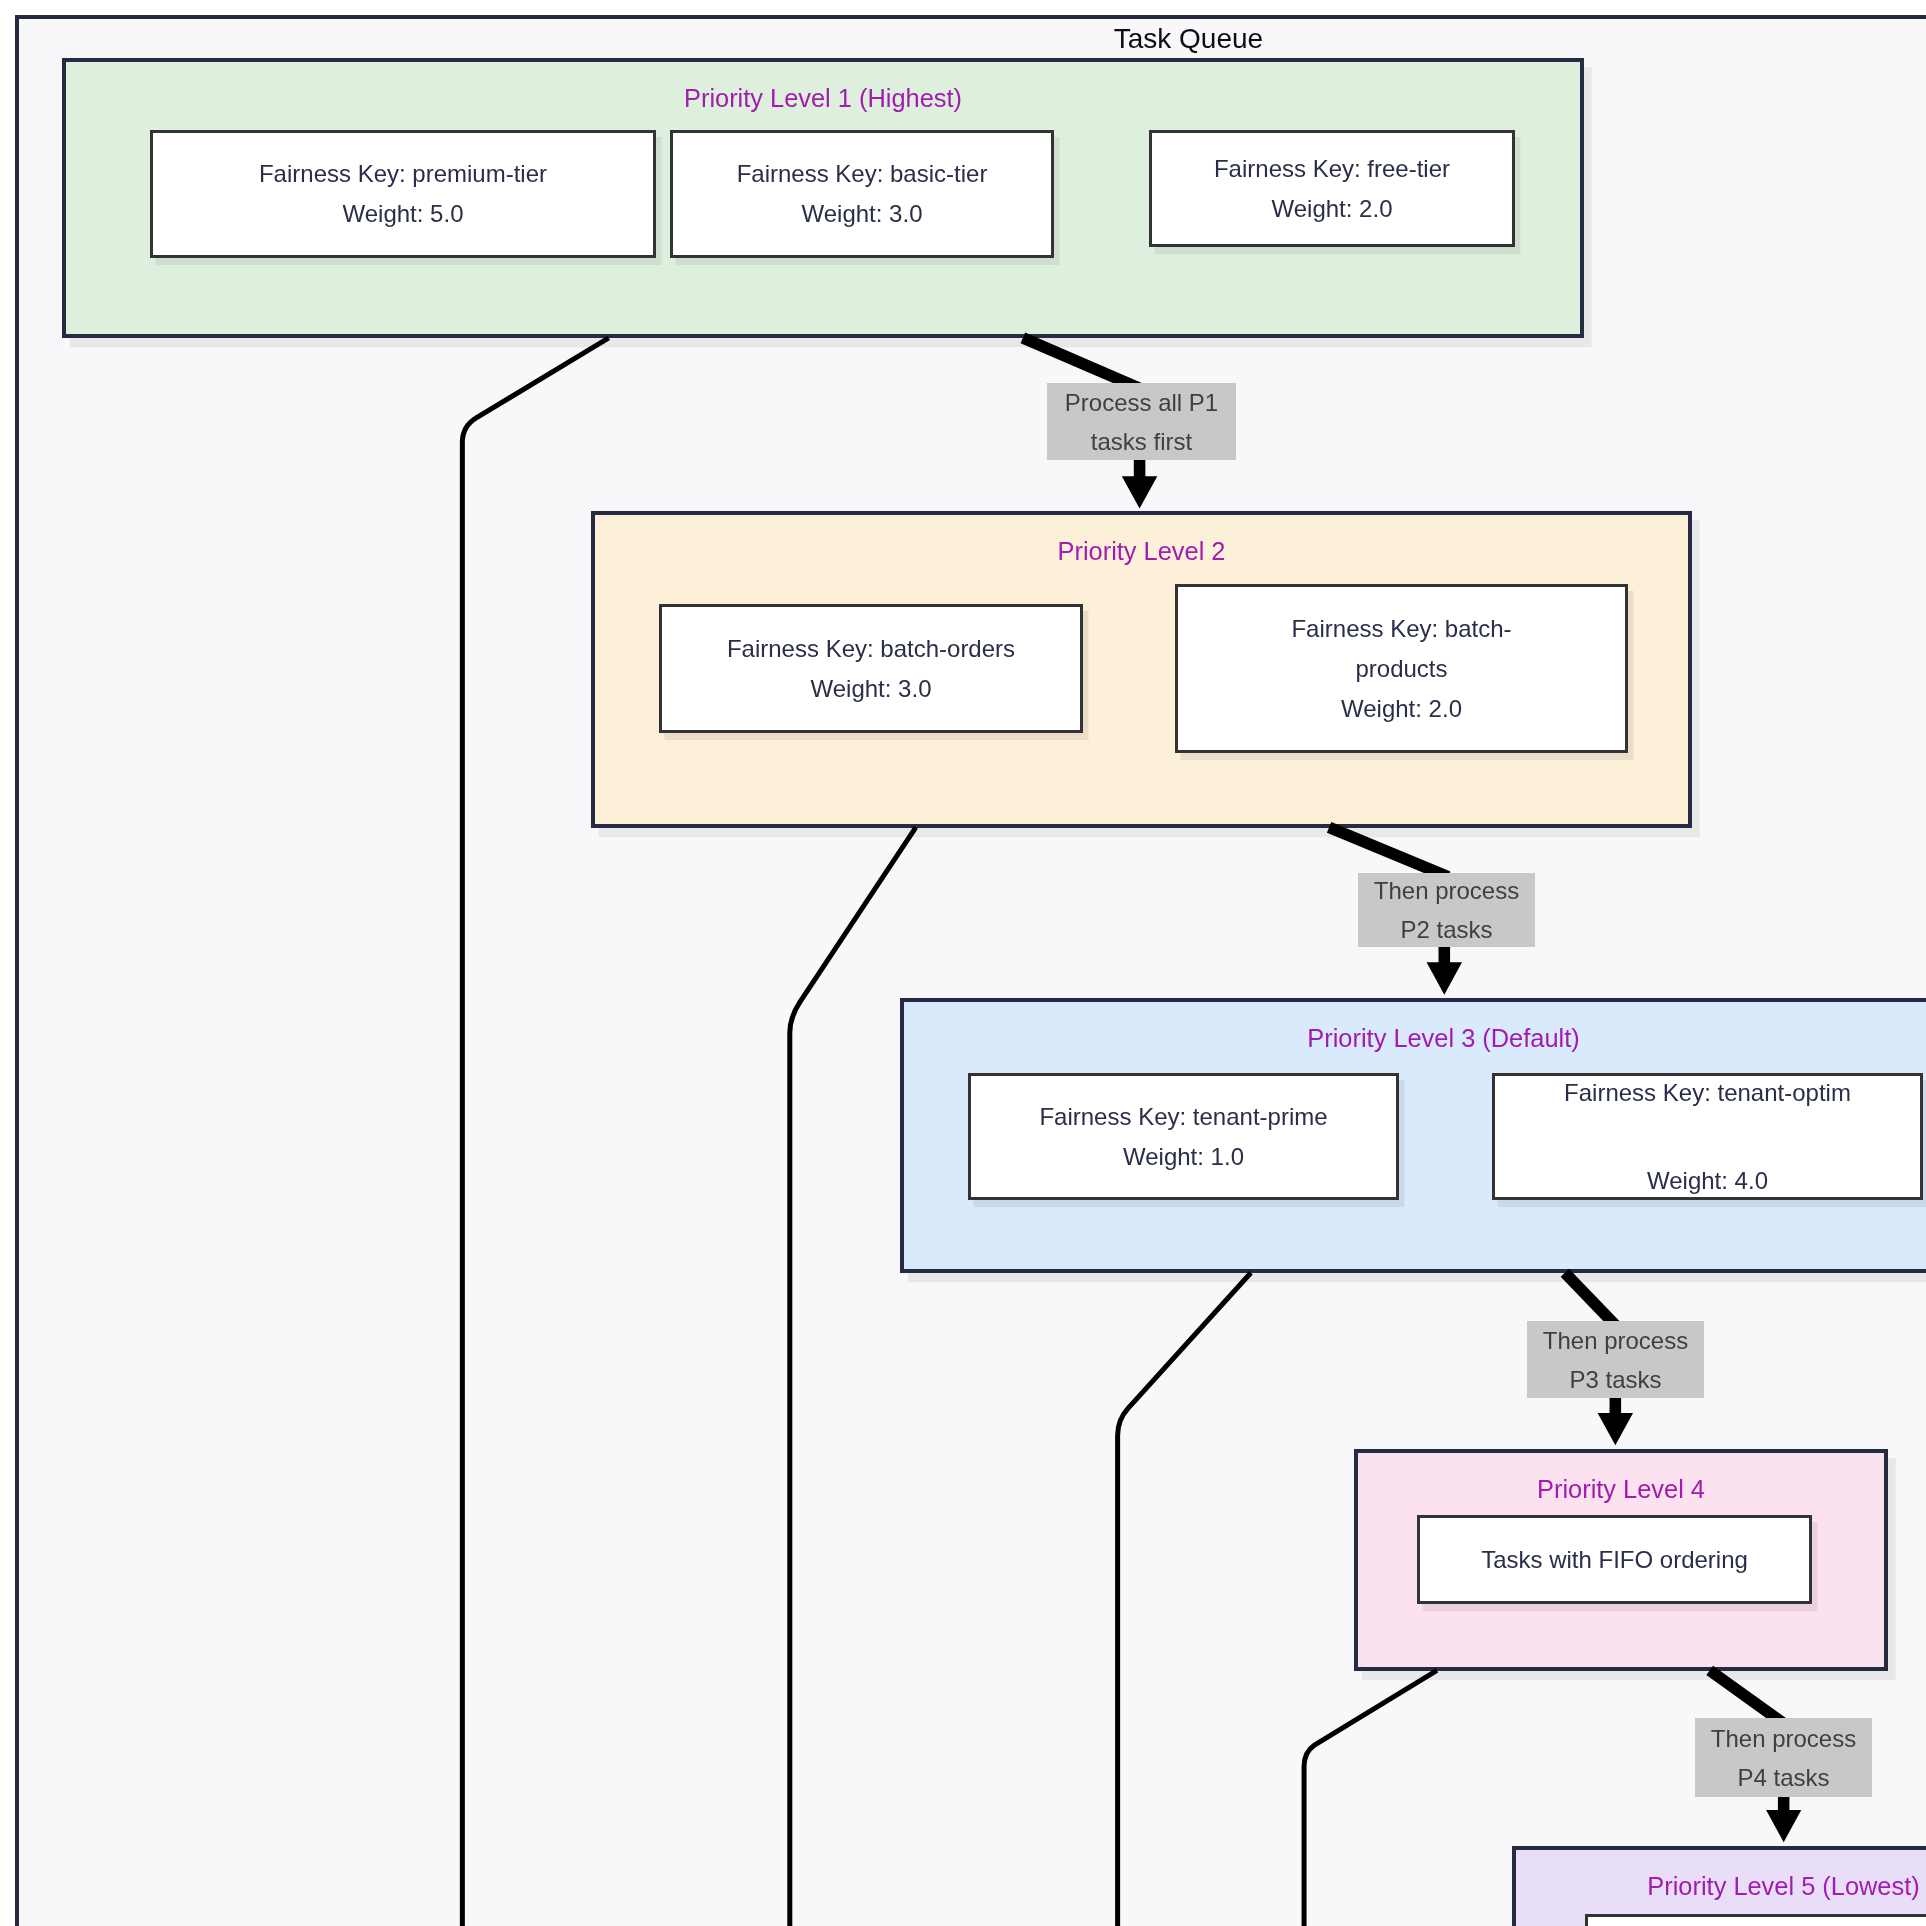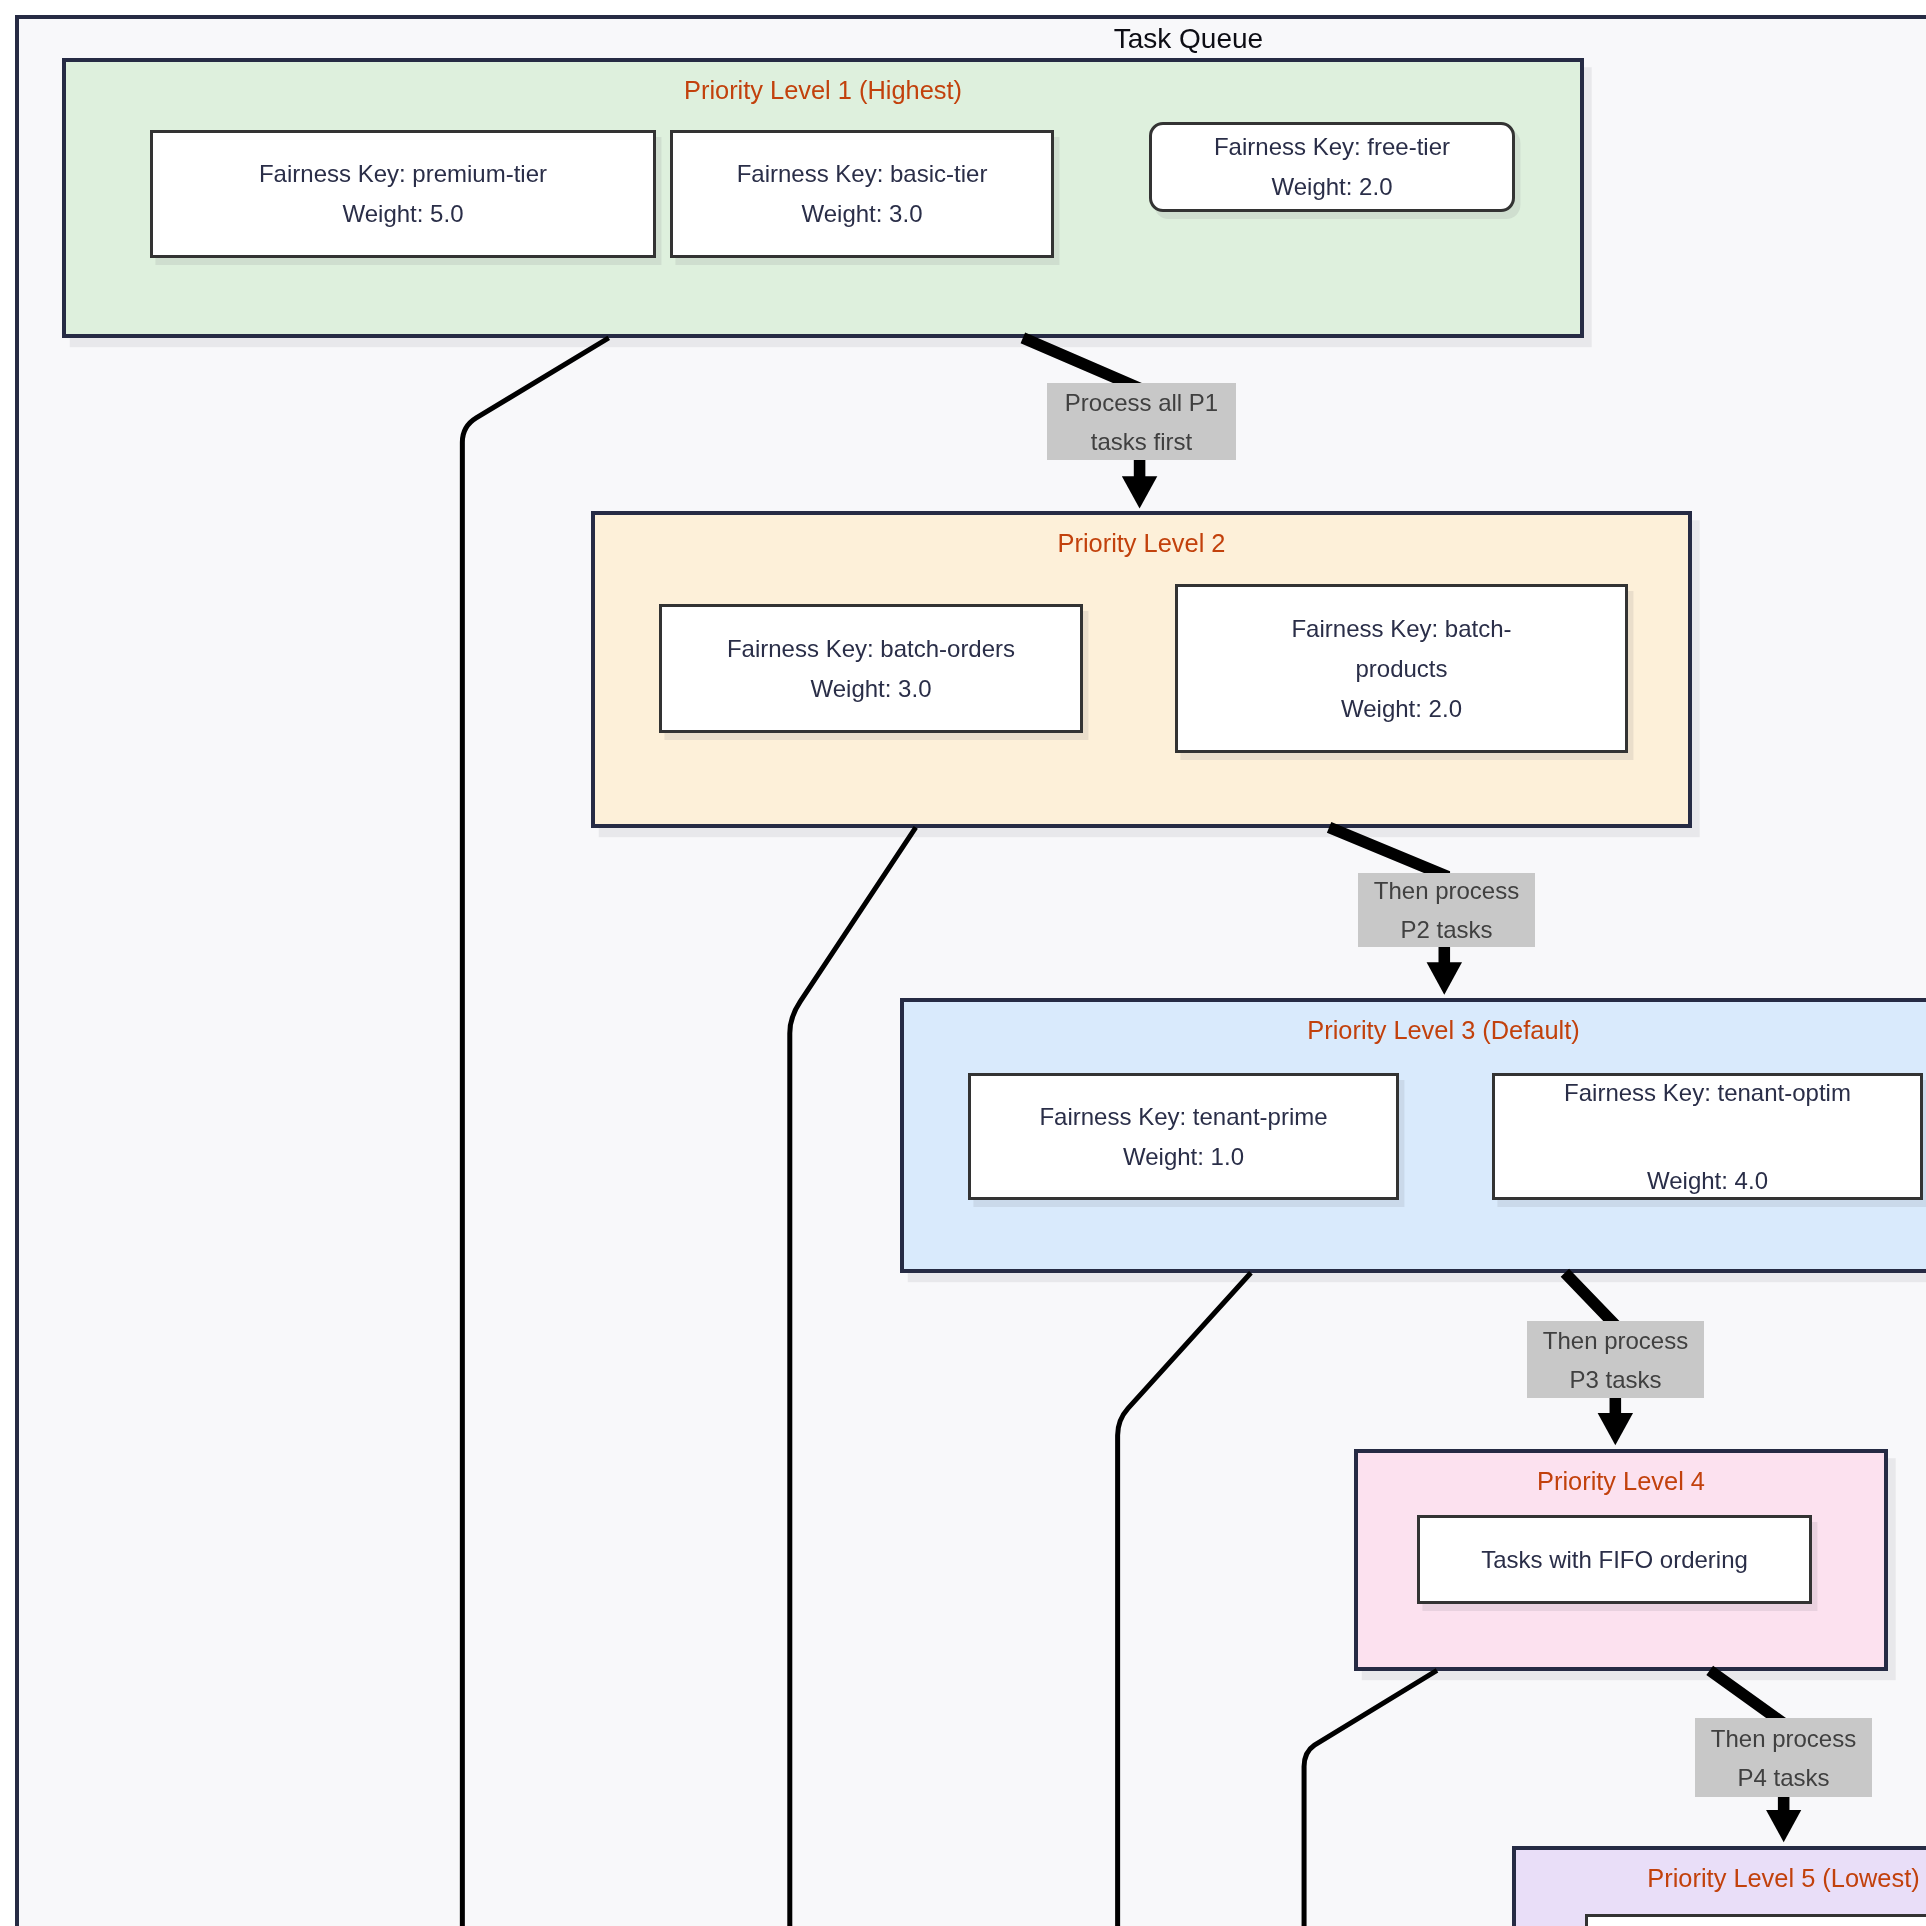--- a/index.html
+++ b/index.html
@@ -5,22 +5,22 @@
   html,body{margin:0;padding:0;background:#ffffff;}
   .page{position:relative;width:2377px;height:2398px;overflow:hidden;
         font-family:"Liberation Sans",sans-serif;color:#2a2e48;}
   .outer{position:absolute;left:15.4px;top:15.4px;width:2346px;height:2103px;
          background:#f8f8fa;border:4.6px solid #262b44;box-sizing:border-box;
          box-shadow:6.2px 7.7px 0 rgba(100,100,110,0.08);}
   .diagram-title{position:absolute;left:15.4px;top:24px;width:2346px;text-align:center;
          font-size:28px;line-height:29px;color:#0d0d14;}
   .cluster{position:absolute;border:4.6px solid #262b44;box-sizing:border-box;
          box-shadow:7.7px 9.2px 0 rgba(100,100,110,0.10);}
-  .cluster-title{position:absolute;left:0;top:14px;width:100%;text-align:center;
-         font-size:25.4px;line-height:28px;color:#c2410c;}
+  .cluster-title{position:absolute;left:0;top:22px;width:100%;text-align:center;
+         font-size:25.4px;line-height:28px;color:#a21caf;}
   .node{position:absolute;background:#ffffff;border:3.9px solid #333333;box-sizing:border-box;
         box-shadow:5.4px 7px 0 rgba(100,100,110,0.12);
         display:flex;flex-direction:column;justify-content:center;align-items:center;}
   .node-line{font-size:24px;line-height:40px;white-space:nowrap;color:#2a2e48;text-align:center;}
   .edge-label{position:absolute;background:#c8c8c8;display:flex;flex-direction:column;
         justify-content:center;align-items:center;z-index:6;}
   .edge-label .lbl-line{font-size:24px;line-height:39px;color:#404040;white-space:nowrap;text-align:center;}
   svg.edges{position:absolute;left:0;top:0;z-index:5;pointer-events:none;}
   .edge-thin{fill:none;stroke:#000000;stroke-width:13px;}
   .edge-thick{fill:none;stroke:#000000;stroke-width:30px;}
@@ -37,21 +37,21 @@
     <div class="cluster-title">Priority Level 1 (Highest)</div>
   </div>
   <div class="node" style="left:150px;top:130px;width:506px;height:128px;">
     <div class="node-line">Fairness Key: premium-tier</div>
     <div class="node-line">Weight: 5.0</div>
   </div>
   <div class="node" style="left:670px;top:130px;width:384px;height:128px;">
     <div class="node-line">Fairness Key: basic-tier</div>
     <div class="node-line">Weight: 3.0</div>
   </div>
-  <div class="node" style="left:1149px;top:122px;width:366px;height:90px;border-radius:14px;">
+  <div class="node" style="left:1149px;top:130px;width:366px;height:117px;">
     <div class="node-line">Fairness Key: free-tier</div>
     <div class="node-line">Weight: 2.0</div>
   </div>
 
   <div class="cluster" style="left: 591px; top: 511px; width: 1101px; height: 317px; background: rgb(253, 240, 217);">
     <div class="cluster-title">Priority Level 2</div>
   </div>
   <div class="node" style="left:659px;top:604px;width:424px;height:129px;">
     <div class="node-line">Fairness Key: batch-orders</div>
     <div class="node-line">Weight: 3.0</div>

